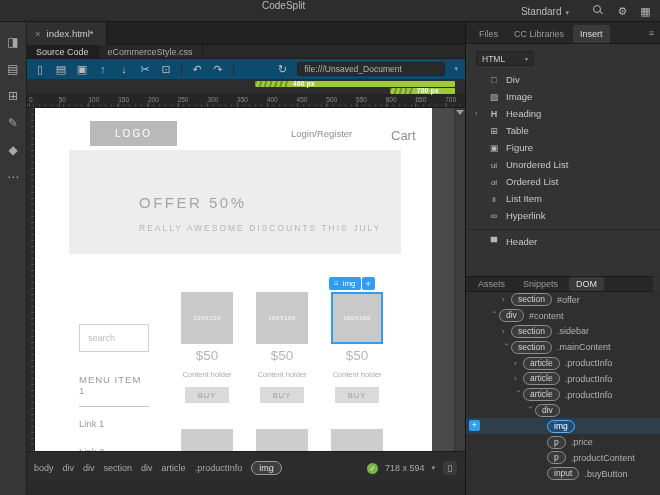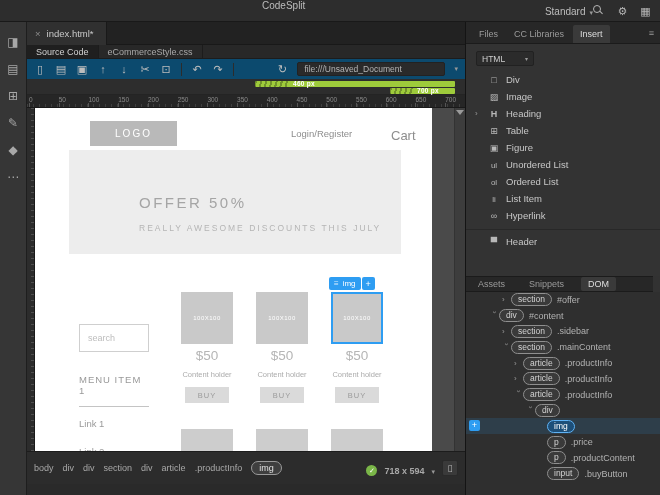--- a/index.html
+++ b/index.html
@@ -49,21 +49,21 @@
       background:#b5b5b5;transform:rotate(45deg);}
 
   
   .topbar{position:absolute;left:0;top:0;width:660px;height:22px;background:#2d2d2d;
           border-bottom:1px solid #191919;}
   .topbar-center{position:absolute;left:262px;top:0;height:22px;display:flex;gap:0;
           align-items:flex-start;font-size:10px;}
   .mode{color:#bdbdbd;}
   .mode.active{color:#9dcb3c;margin-top:47px;}
   .mode.caret::after{content:"▾";font-size:7px;margin-left:3px;color:#bdbdbd;}
-  .topbar-right{position:absolute;right:8px;top:0;height:22px;display:flex;gap:0;
+  .topbar-right{position:absolute;right:8px;top:0;height:22px;display:flex;gap:24px;
           align-items:center;font-size:10px;}
   .workspace-label::after{content:"▾";font-size:7px;margin-left:4px;color:#9a9a9a;}
   .tb-icon{width:13px;height:13px;font-size:11px;line-height:13px;text-align:center;color:#b5b5b5;}
 
   
   .left-rail{position:absolute;left:0;top:22px;width:27px;height:473px;background:#363636;
           border-right:1px solid #1e1e1e;display:flex;flex-direction:column;align-items:center;
           padding-top:14px;gap:15px;}
   .rail-icon{color:#a8a8a8;font-size:12px;line-height:12px;}
 
@@ -151,21 +151,21 @@
   .badge-add{background:#2e9df2;color:#fff;width:13px;height:13px;margin-left:1px;border-radius:2px;
          display:flex;align-items:center;justify-content:center;font-size:9px;}
   .extra-boxes{position:absolute;left:146px;top:321px;display:flex;gap:23px;}
   .extra-box{width:52px;height:52px;background:#cdcdcd;}
 
   
   .statusbar{position:absolute;left:0;top:429px;width:438px;height:29px;background:#2c2c2c;
          border-top:1px solid #1c1c1c;display:flex;align-items:center;padding:16px 7px;gap:15px;
          font-size:9px;color:#a8a8a8;}
   .tag-seg.active{border:1px solid #9a9a9a;border-radius:8px;padding:1px 7px;background:#3f3f3f;color:#e0e0e0;}
-  .status-right{margin-left:auto;display:flex;align-items:flex-end;gap:7px;font-weight:bold;}
+  .status-right{margin-left:auto;display:flex;align-items:center;gap:7px;}
   .check-badge{width:11px;height:11px;border-radius:50%;background:#7ab648;color:#fff;display:flex;
          align-items:center;justify-content:center;font-size:7px;line-height:11px;}
   .size-caret{font-size:7px;color:#999;}
   .device-btn{width:16px;height:16px;background:#3a3a3a;border:1px solid #2a2a2a;border-radius:2px;
          display:flex;align-items:center;justify-content:center;color:#b5b5b5;font-size:9px;}
 
   
   .right-panel{position:absolute;left:465px;top:22px;width:195px;height:473px;background:#323232;
          border-left:1px solid #141414;}
   .panel-tabs{height:22px;background:#272727;display:flex;align-items:flex-end;padding:0 6px;gap:2px;
@@ -181,21 +181,21 @@
   .dd-caret{font-size:6px;color:#999;}
   .insert-row{display:flex;align-items:center;height:17px;padding-left:9px;gap:4px;}
   .chev{width:7px;font-size:8px;color:#999;}
   .insert-row.expandable .chev::before{content:"›";}
   .ins-icon{width:16px;text-align:center;font-size:9px;color:#b8b8b8;}
   .ins-label{font-size:9.5px;color:#c8c8c8;}
   .insert-row.separator{height:6px;margin-bottom:3px;border-bottom:1px solid #282828;padding:0;}
 
   .dom-tabs{position:absolute;top:254px;left:0;right:7px;height:16px;background:#272727;
          border-top:1px solid #1b1b1b;border-bottom:1px solid #1b1b1b;display:flex;align-items:center;
-         padding:0 5px;gap:10px;}
+         padding:0 5px;gap:4px;}
   .dom-tabs .ptab{padding:2px 7px;}
   .dom-tabs .ptab.active{border-radius:2px;}
   .dom-tree{position:absolute;top:270px;left:0;right:0;bottom:0;background:#2f2f2f;overflow:hidden;}
   .dom-row{display:flex;align-items:center;height:15.8px;position:relative;font-size:9px;}
   .dom-row.selected{background:rgba(46,157,242,.14);}
   .arrow{width:9px;font-size:8px;color:#9a9a9a;display:inline-block;text-align:left;}
   .arrow.collapsed::before{content:"›";}
   .arrow.expanded{transform:rotate(90deg);}
   .arrow.expanded::before{content:"›";}
   .pill{border:1px solid #8f8f8f;border-radius:8px;padding:0 6px;font-size:8.5px;line-height:11px;

